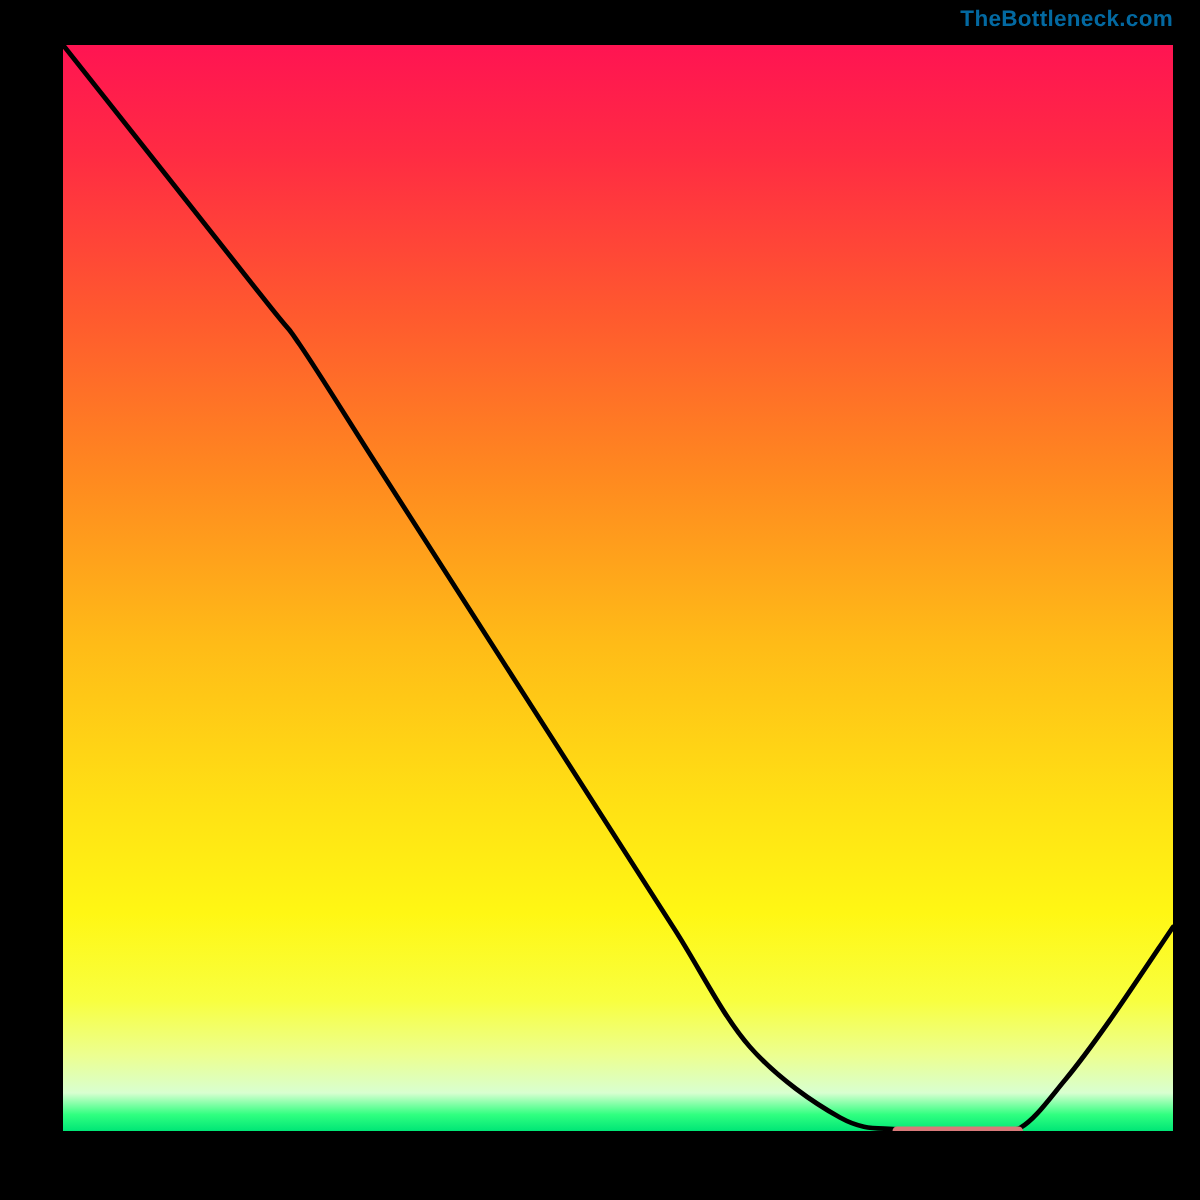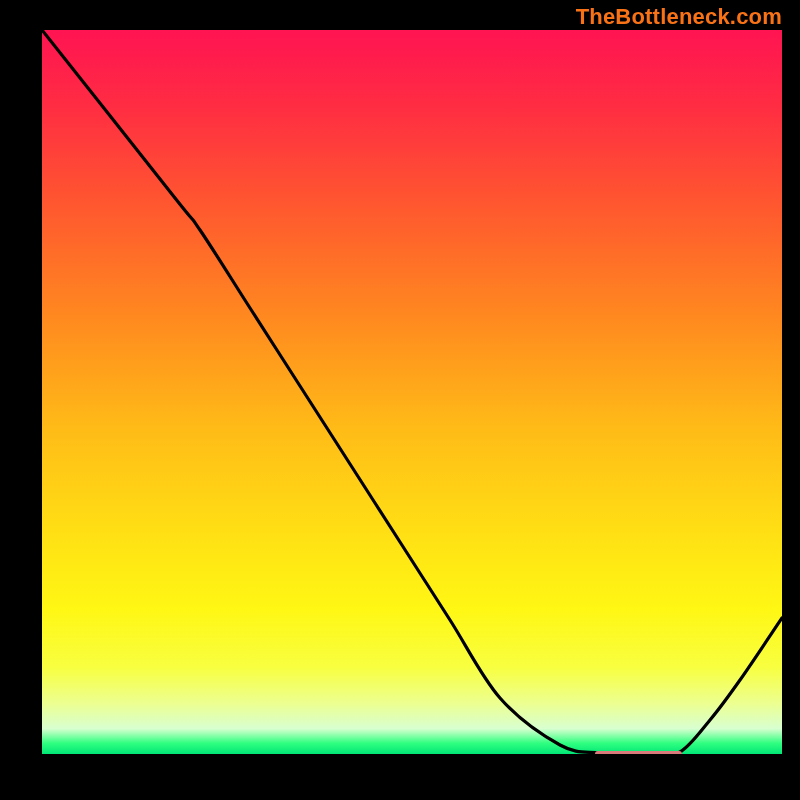--- a/index.html
+++ b/index.html
@@ -14,22 +14,22 @@
   .container {
     position: relative;
     width: 800px;
     height: 800px;
     background: #000;
   }
   .watermark {
     position: absolute;
     top: 4px;
     right: 18px;
-    color: #f97316;
-    font-size: 22px;
+    color: #0369a1;
+    font-size: 15px;
     font-weight: bold;
     z-index: 10;
     letter-spacing: 0.2px;
   }
   svg {
     position: absolute;
     top: 0;
     left: 0;
   }
 </style>

